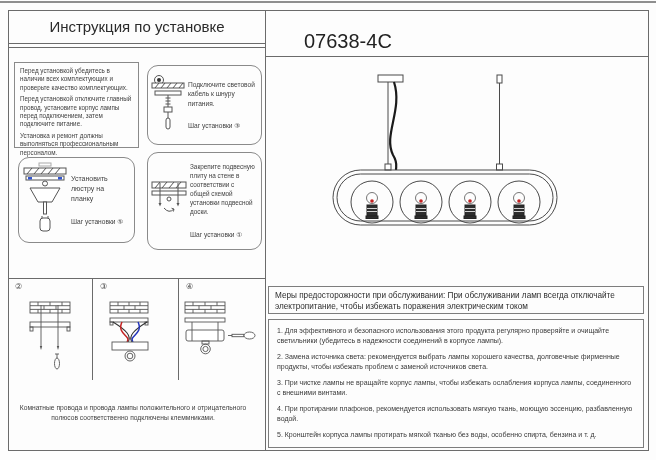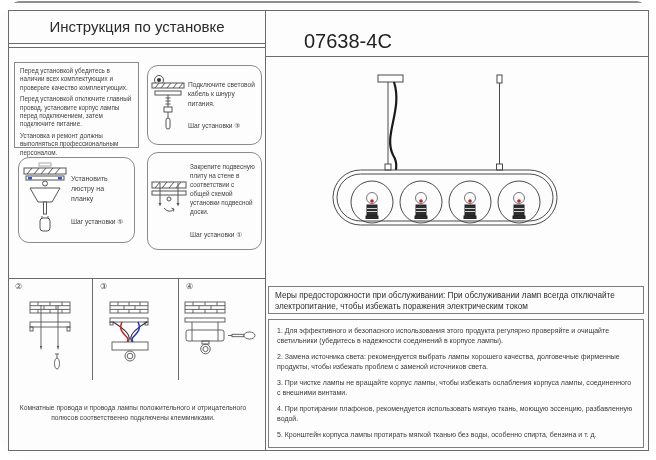--- a/index.html
+++ b/index.html
@@ -4,21 +4,20 @@
 <style>
   * { margin: 0; padding: 0; box-sizing: border-box; }
   html,body { background:#ffffff; }
   .page {
     position: relative;
     width: 656px; height: 460px;
     background: #fdfdfd;
     font-family: "Liberation Sans", sans-serif;
     color: #3a3a3a;
     overflow: hidden;
-    border-radius: 25px;
   }
   .abs { position: absolute; }
   .page-border {
     position: absolute; left: 8px; top: 10px; width: 641px; height: 441px;
     border: 1px solid #6b6b6b;
   }
   .top-scan-line { position: absolute; left: 0; top: 1px; width: 656px; height: 2px; background: #8f8f8f; }
   .title-cell {
     position: absolute; left: 8px; top: 10px; width: 258px; height: 34px;
     border-bottom: 1px solid #6b6b6b;

